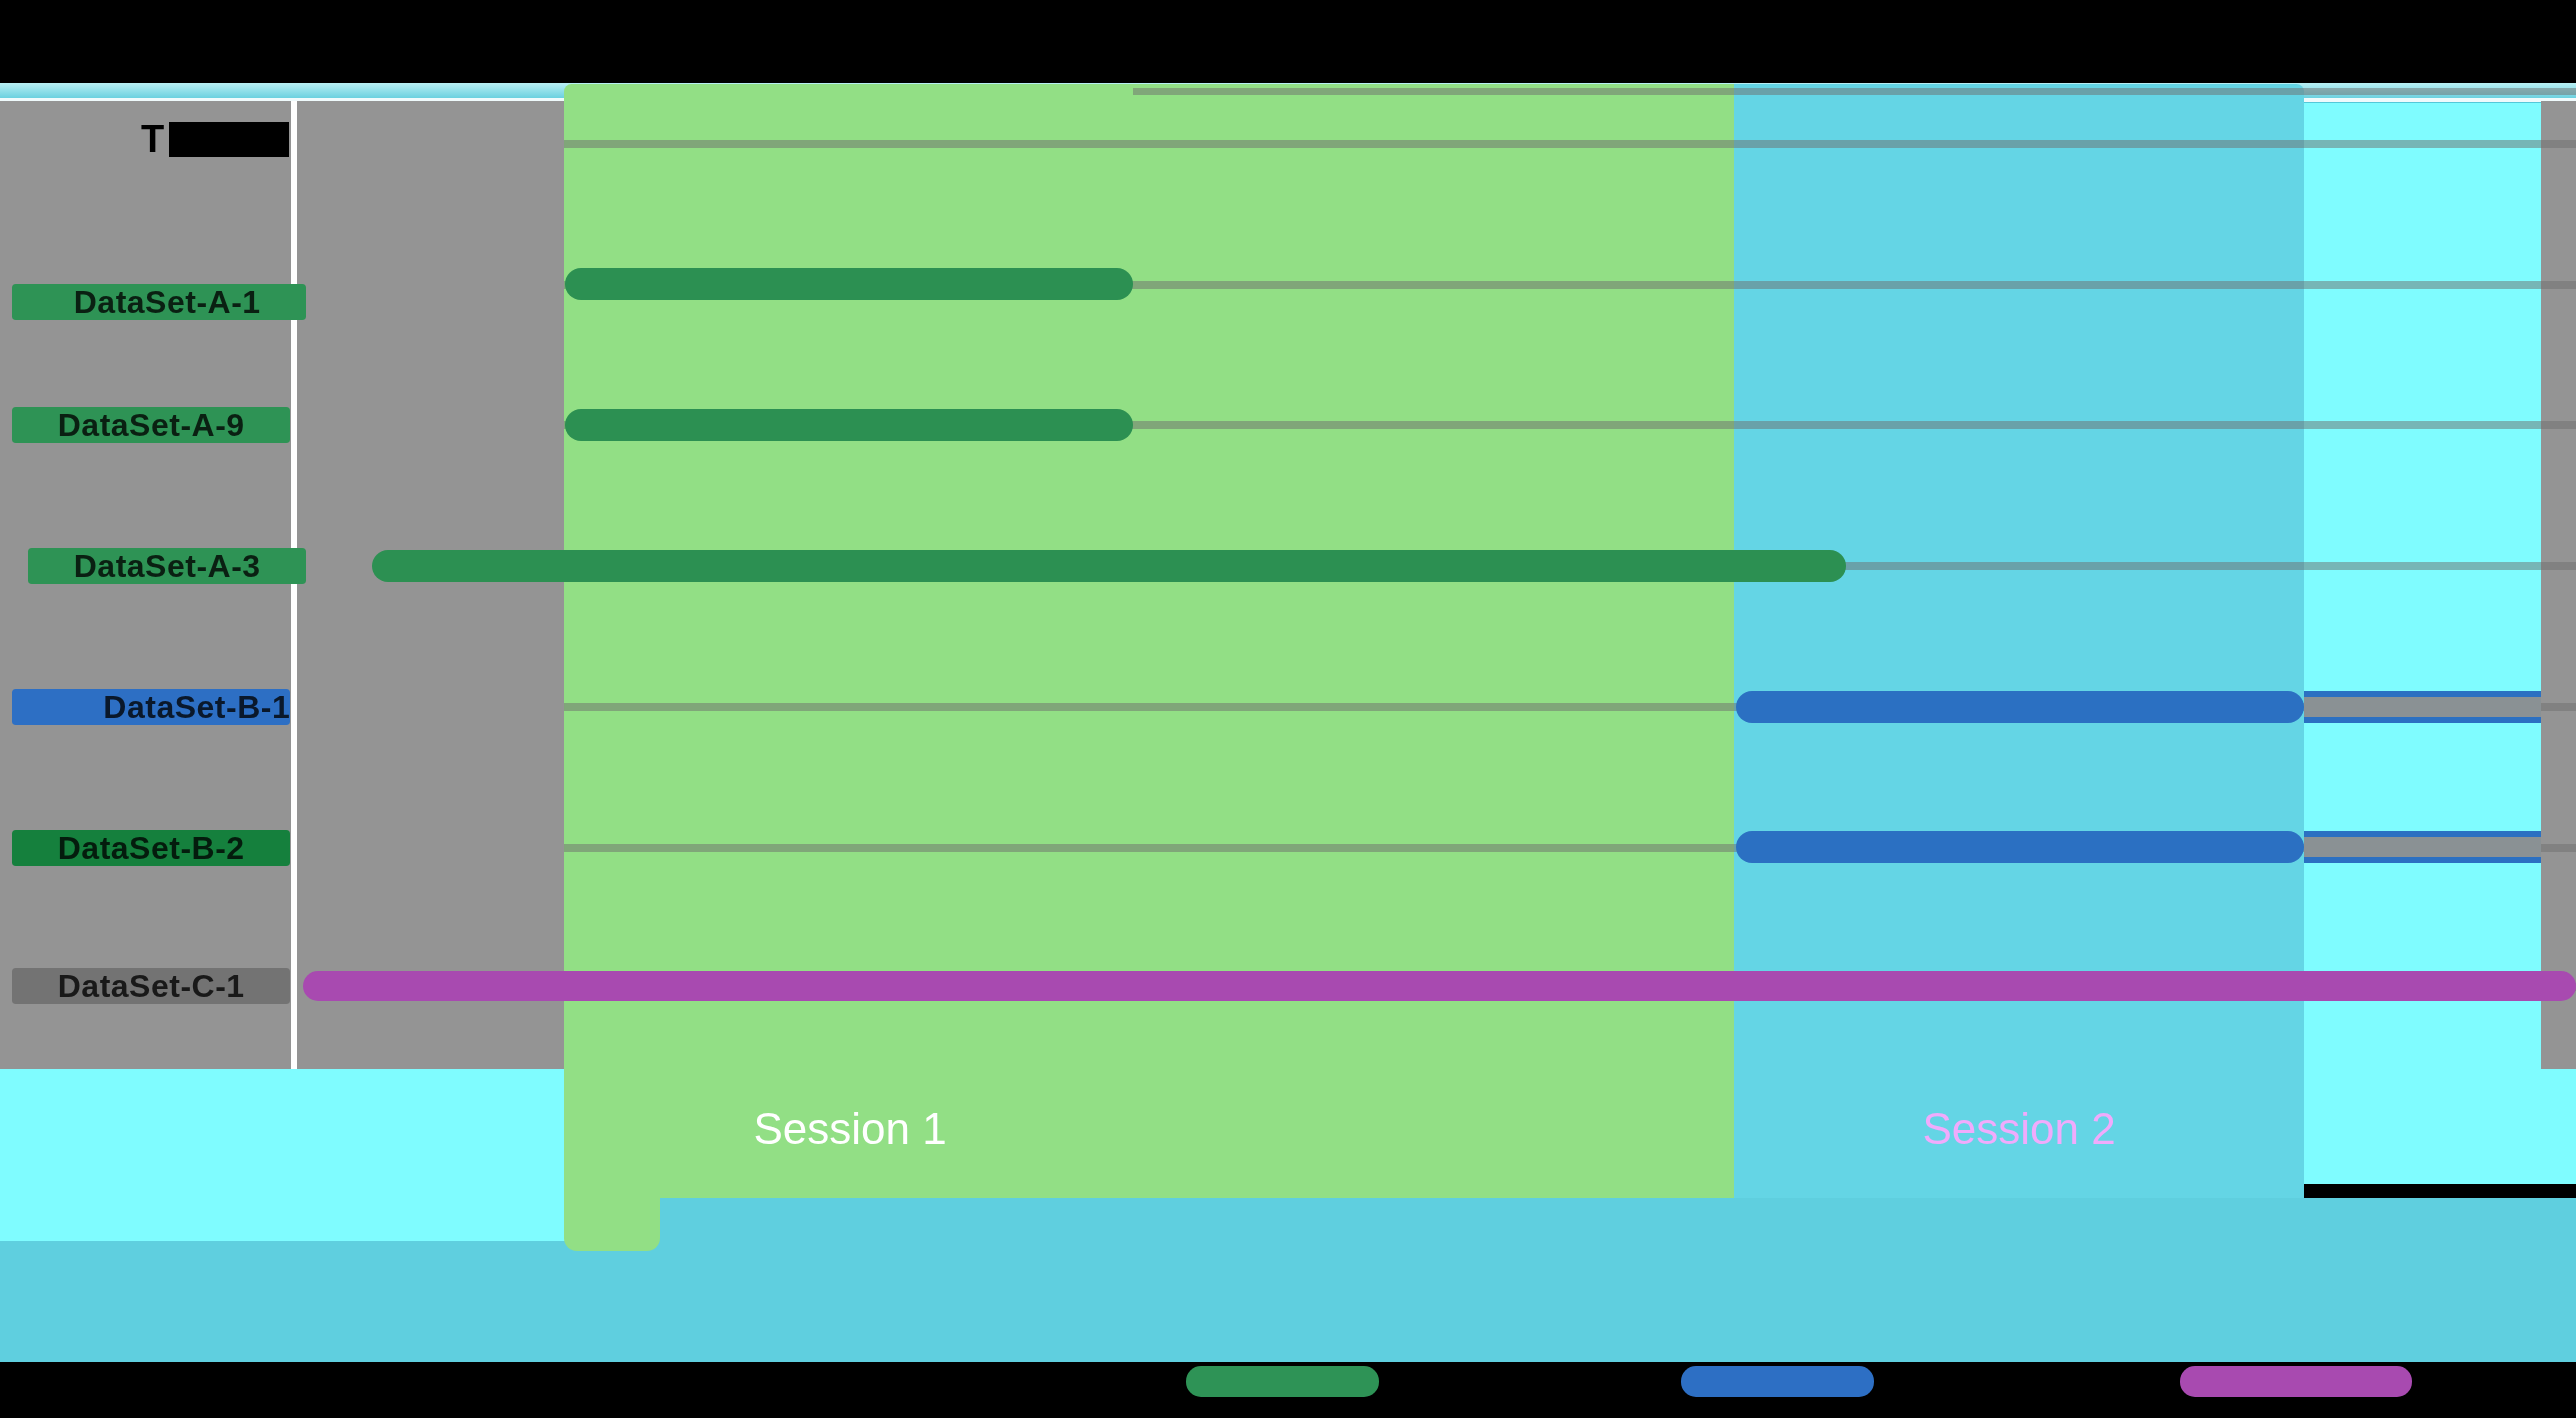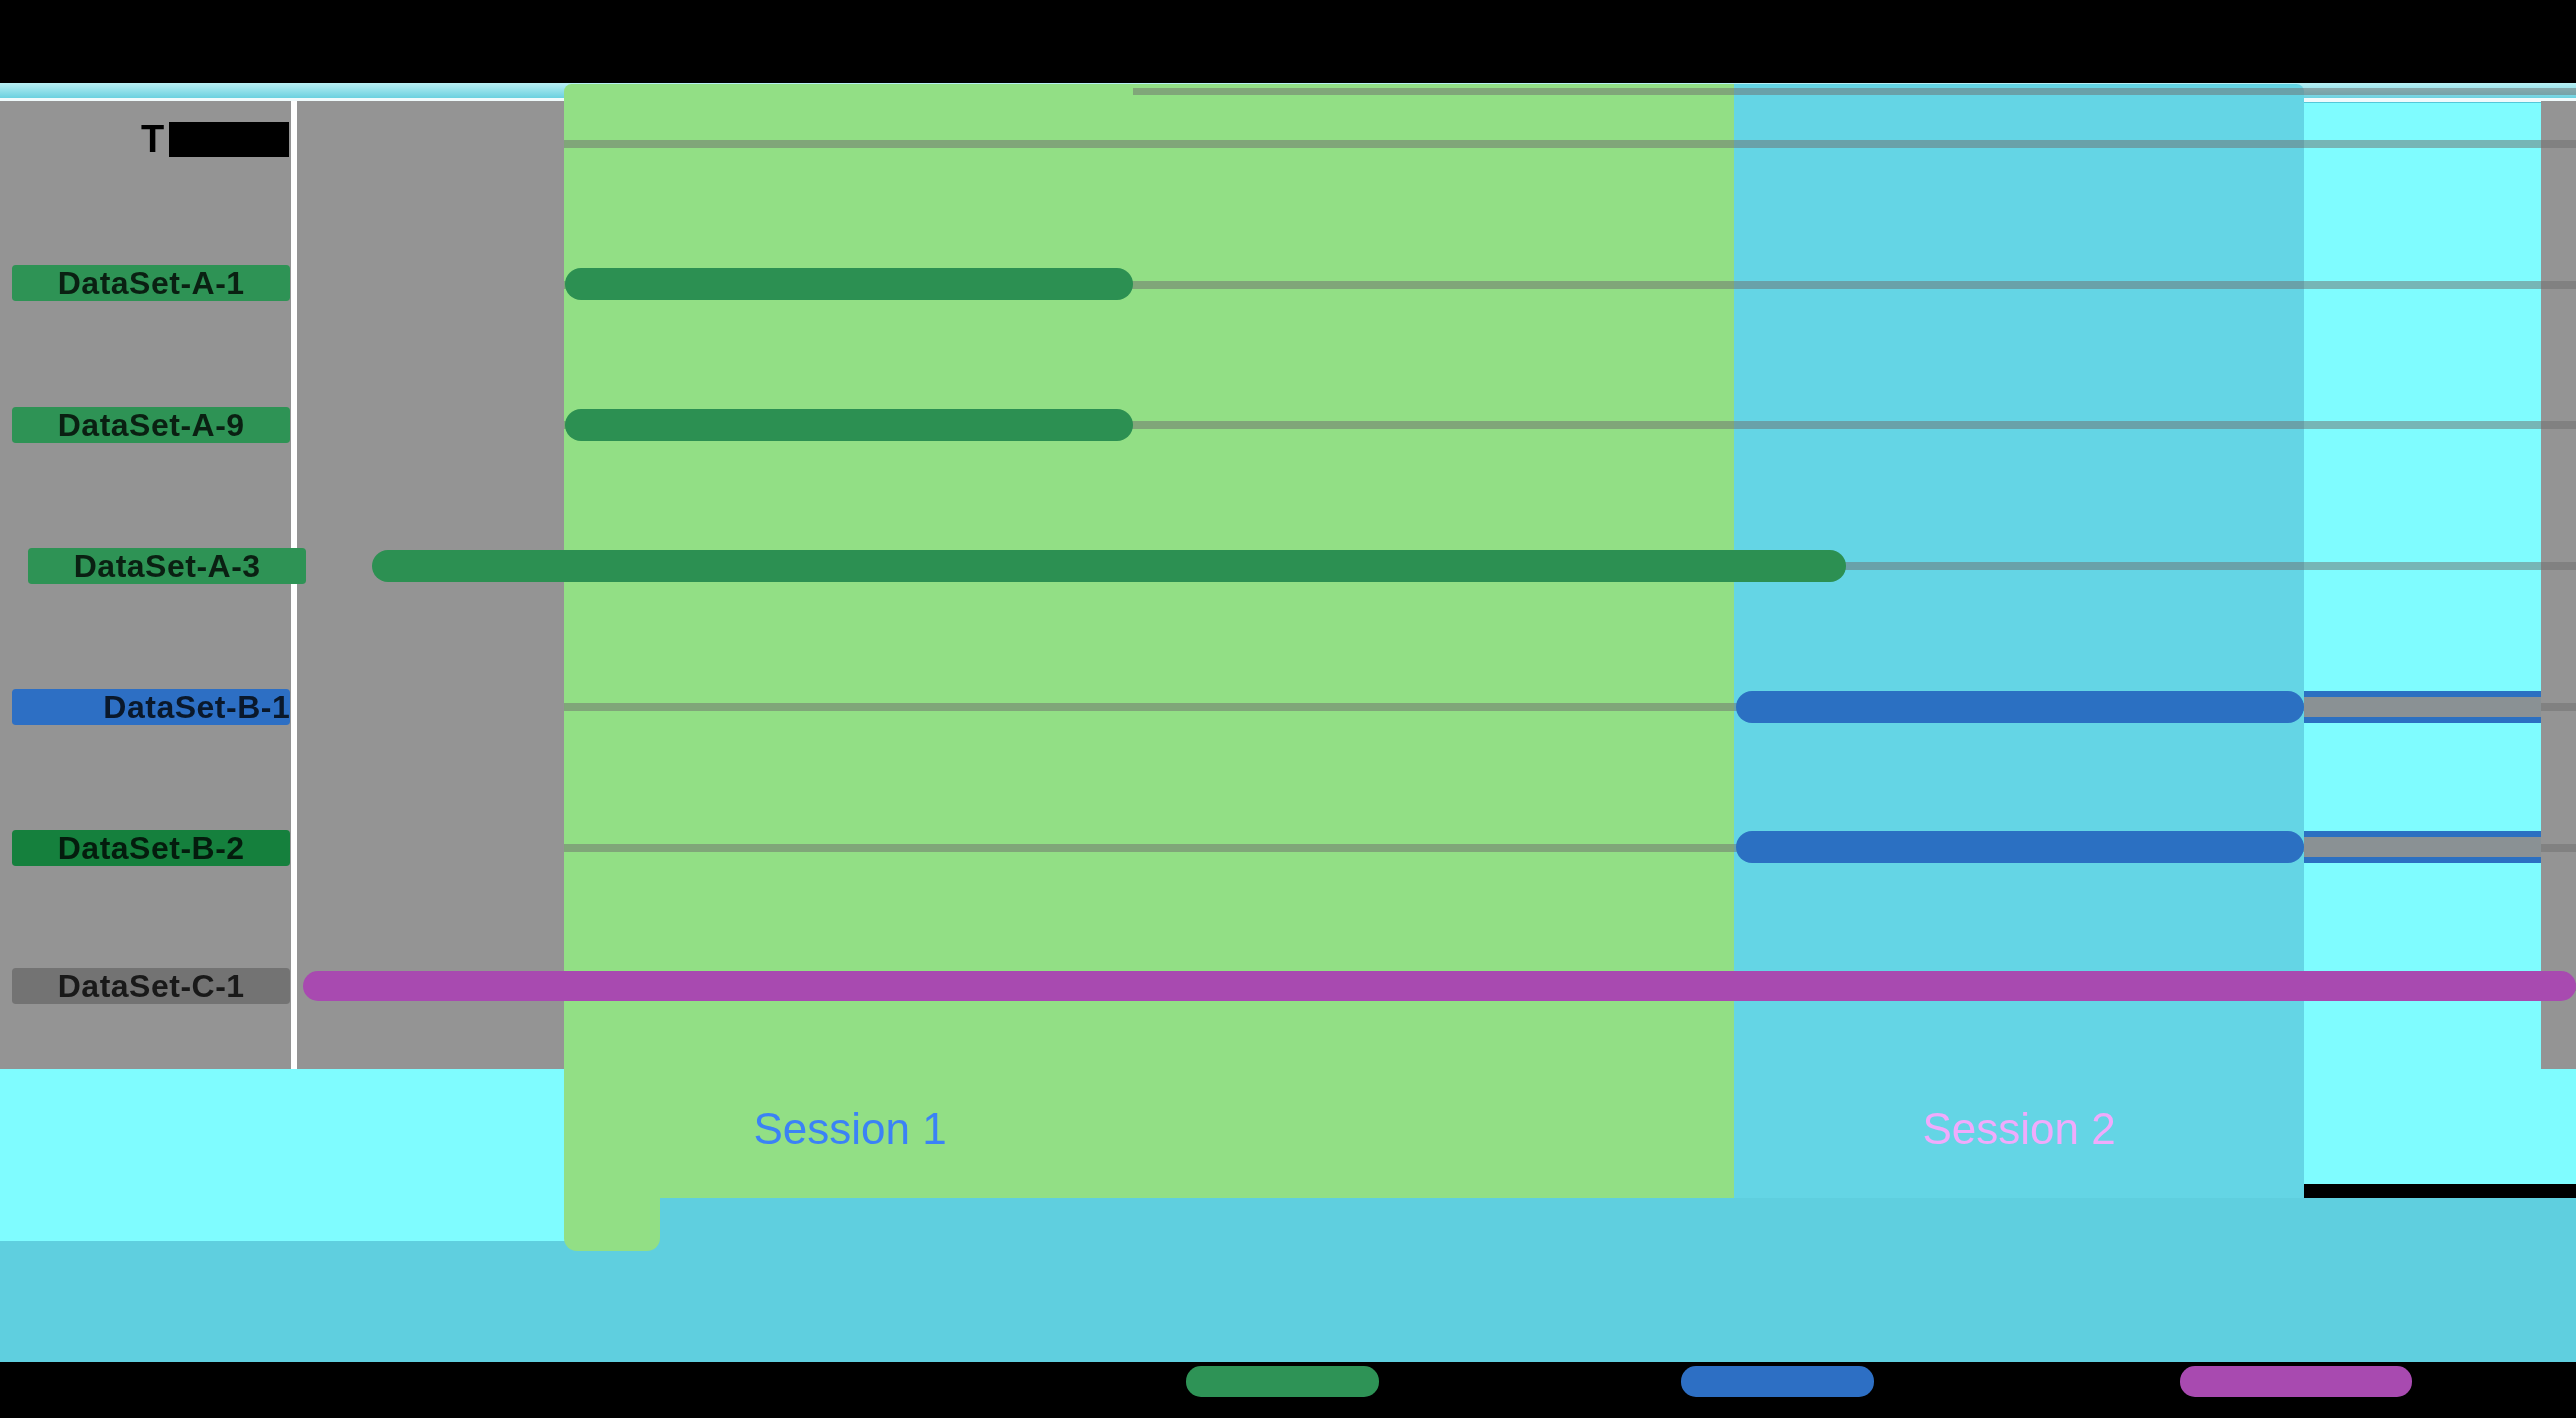--- a/index.html
+++ b/index.html
@@ -70,21 +70,21 @@
   <div class="abs bar" style="top: 550px; left: 372px; width: 1474px; background: rgb(44, 144, 82);"></div>
 
   <div class="abs bar" style="top: 691px; left: 1736px; width: 568px; background: rgb(43, 112, 194);"></div>
   <div class="abs bar-hollow" style="top: 691px; left: 2304px; width: 237px; background: rgb(138, 145, 148); border-color: rgb(43, 112, 194);"></div>
 
   <div class="abs bar" style="top: 831px; left: 1736px; width: 568px; background: rgb(43, 112, 194);"></div>
   <div class="abs bar-hollow" style="top: 831px; left: 2304px; width: 237px; background: rgb(138, 145, 148); border-color: rgb(43, 112, 194);"></div>
 
   <div class="abs bar-thin" style="top: 971px; left: 303px; width: 2273px; background: rgb(168, 74, 176);"></div>
 
-  <div class="abs pill" style="top: 265px; background: rgb(46, 147, 85);">
+  <div class="abs pill" style="top: 284px; background: rgb(46, 147, 85); padding-left: 16px;">
     <span style="color: rgba(0, 0, 0, 0.78);">DataSet-A-1</span>
     </div>
   <div class="abs pill" style="top: 407px; background: rgb(46, 147, 85);">
     <span style="color: rgba(0, 0, 0, 0.78);">DataSet-A-9</span>
     </div>
   <div class="abs pill" style="top: 548px; background: rgb(46, 147, 85); margin-left: 16px;">
     <span style="color: rgba(0, 0, 0, 0.78);">DataSet-A-3</span>
     </div>
   <div class="abs pill" style="top: 689px; background: rgb(45, 111, 196); justify-content: flex-end;">
     <span style="color: rgba(0, 0, 0, 0.78);">DataSet-B-1</span>
@@ -92,21 +92,21 @@
   <div class="abs pill" style="top: 830px; background: #15803d;">
     <span style="color: rgba(0, 0, 0, 0.78);">DataSet-B-2</span>
     </div>
   <div class="abs pill" style="top: 968px; background: #737373;">
     <span style="color: rgba(0, 0, 0, 0.78);">DataSet-C-1</span>
     </div>
 
   <div class="abs title-t">T</div>
   <div class="abs title-box"></div>
 
-  <div class="abs session-label" style="left: 850px; color: #3b82f6;">Session 1</div>
+  <div class="abs session-label" style="left: 850px; color: #ffffff;">Session 1</div>
   <div class="abs session-label" style="left: 2019px; color: #f0abfc;">Session 2</div>
 
   <div class="abs legend-pill" style="left: 1186px; width: 193px; background: rgb(46, 147, 86);"></div>
   <div class="abs legend-box" style="left: 1389px; width: 272px;"></div>
   <div class="abs legend-pill" style="left: 1681px; width: 193px; background: rgb(45, 111, 196);"></div>
   <div class="abs legend-box" style="left: 1883px; width: 272px;"></div>
   <div class="abs legend-pill" style="left: 2180px; width: 232px; background: rgb(168, 74, 176);"></div>
   <div class="abs legend-box" style="left: 2421px; width: 150px;"></div>
 
 </div>

